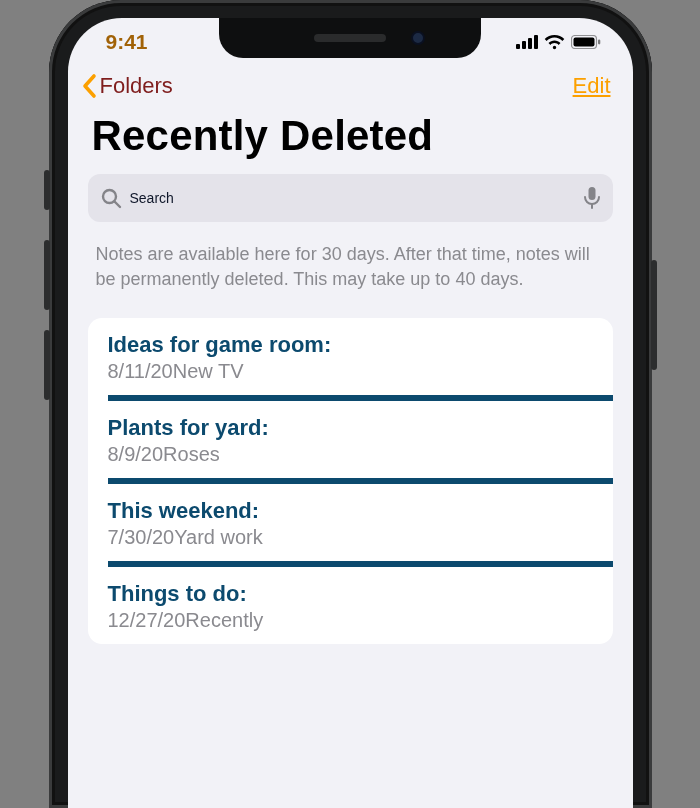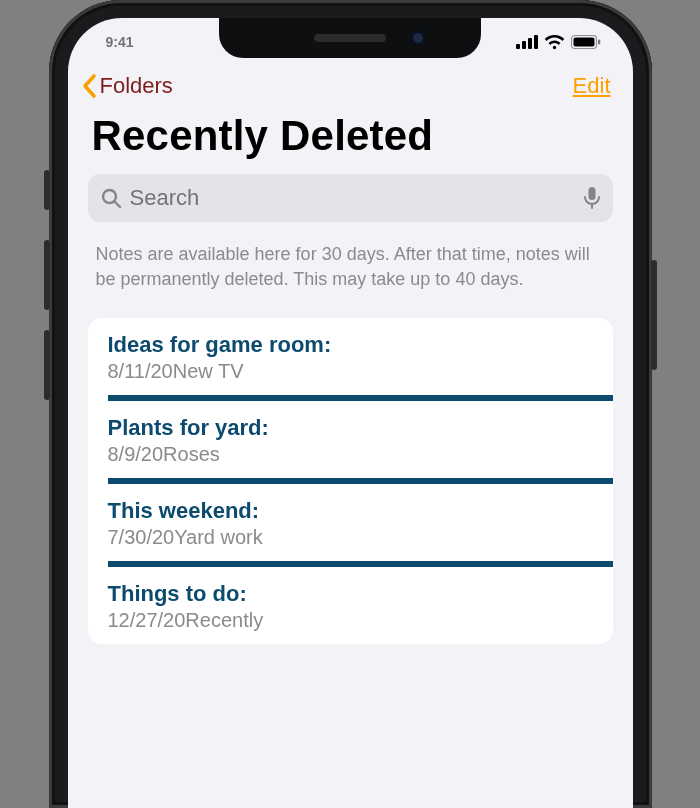--- a/index.html
+++ b/index.html
@@ -70,23 +70,23 @@
       position: absolute;
       right: 56px;
       top: 13px;
     }
     .status-bar {
       height: 48px;
       display: flex;
       justify-content: space-between;
       align-items: center;
       padding: 0 32px 0 38px;
-      font-size: 14px;
+      font-size: 21px;
       font-weight: 600;
-      color: #737373;
+      color: #a16207;
     }
     .status-right { display: flex; align-items: center; gap: 6px; }
     .status-right svg { display: block; }
 
     .nav-bar {
       display: flex;
       justify-content: space-between;
       align-items: center;
       padding: 6px 22px 2px 12px;
     }
@@ -118,22 +118,22 @@
       height: 48px;
       background: #e4e3ea;
       border-radius: 12px;
       display: flex;
       align-items: center;
       padding: 0 12px;
       gap: 8px;
     }
     .search-box .placeholder {
       flex: 1;
-      color: #737373;
-      font-size: 22px;
+      color: #0f172a;
+      font-size: 14px;
     }
     .search-box svg .stroke { stroke: #848489; }
     .search-box svg .fill   { fill:   #848489; }
 
     .info-text {
       padding: 20px 28px 26px;
       color: #8a8a8f;
       font-size: 18px;
       line-height: 1.4;
     }

